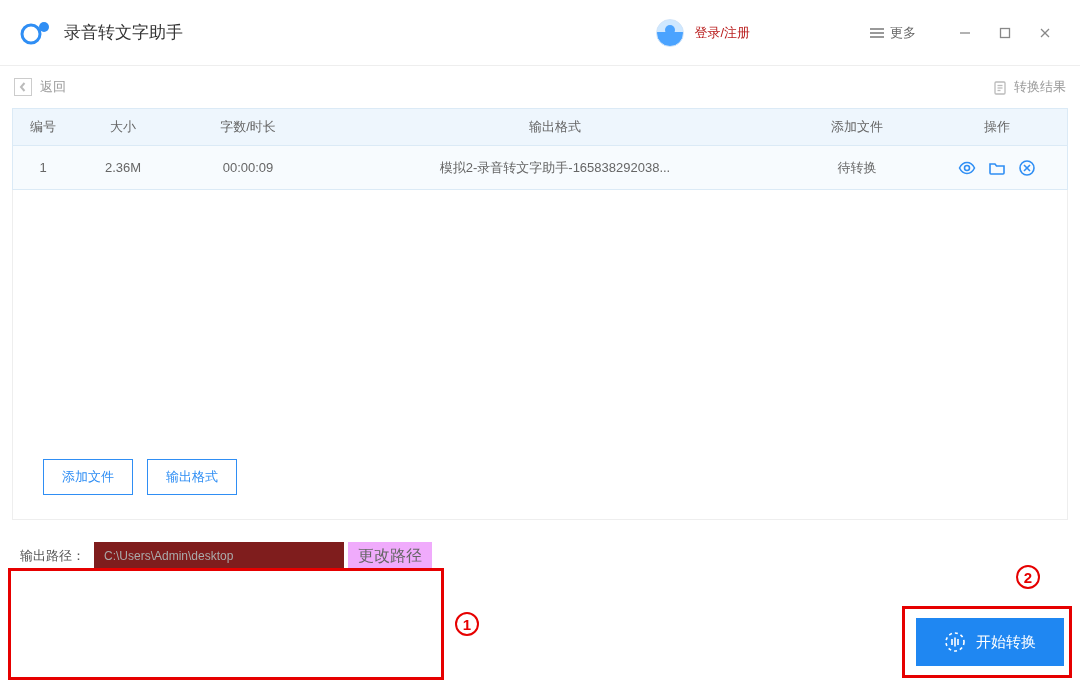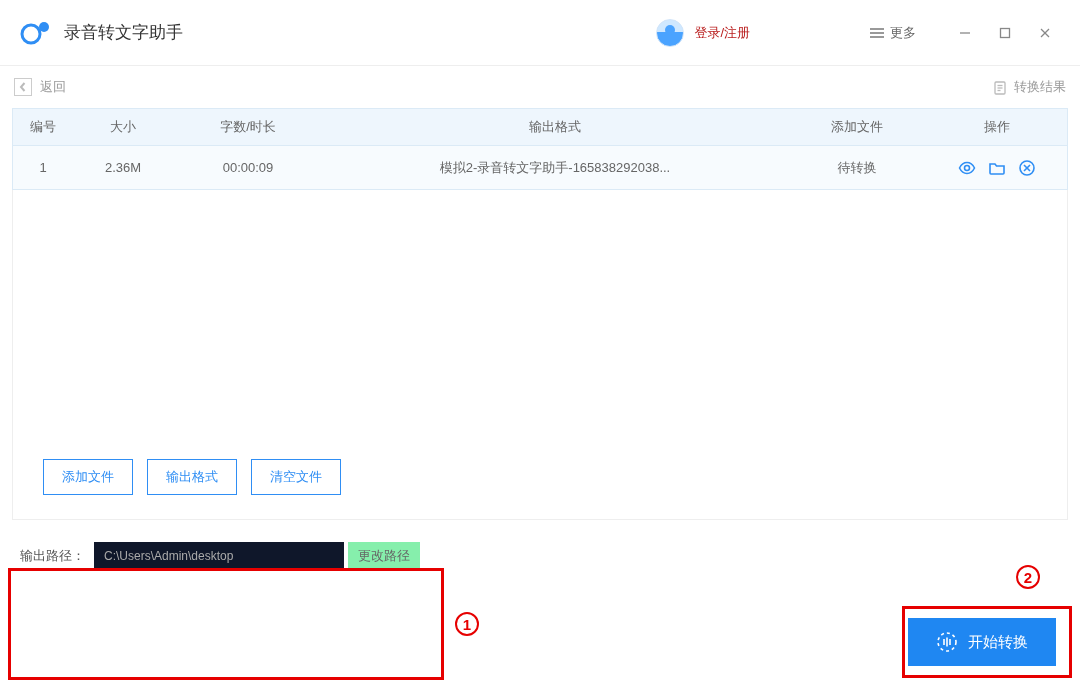--- a/index.html
+++ b/index.html
@@ -102,44 +102,44 @@
 .radio { display:inline-flex; align-items:center; margin-right:26px; cursor:pointer; color:#888;}
 .radio .dot {
   width:14px;height:14px;border-radius:50%;border:1.5px solid #ccc;margin-right:7px;position:relative;
 }
 .radio.active { color:#2f8ef4; }
 .radio.active .dot { border-color:#2f8ef4; }
 .radio.active .dot::after {
   content:"";position:absolute;width:7px;height:7px;border-radius:50%;background:#2f8ef4;top:50%;left:50%;transform:translate(-50%,-50%);
 }
 .path-input {
-  width:250px; height:28px; background:#0f172a; border:none; padding:0 10px;
+  width:250px; height:28px; background:#7f1d1d; border:none; padding:0 10px;
   color:#aaa; font-size:12px; margin-right:4px;
 }
-.change-path { font-size:13px; color:#666; background:#86efac; height:28px; line-height:28px; padding:0 10px; cursor:pointer; }
+.change-path { font-size:16px; color:#666; background:#f0abfc; height:28px; line-height:28px; padding:0 10px; cursor:pointer; }
 
 .red-box-1 {
   position:absolute; border:3px solid #e60000;
   left:8px; top:568px; width:436px; height:112px; pointer-events:none;
 }
 .red-box-2 {
   position:absolute; border:3px solid #e60000;
   right:8px; bottom:22px; width:170px; height:72px; pointer-events:none;
   display:flex;align-items:center;justify-content:center;
 }
 .red-circle {
   width:24px;height:24px;border:2.5px solid #e60000;border-radius:50%;
   display:flex;align-items:center;justify-content:center;
   color:#e60000;font-weight:bold;font-size:15px;position:absolute;
 }
 .circle-1 { left:455px; top:612px; }
 .circle-2 { right:40px; top:565px; }
 
 .start-btn {
-  position:absolute; right:24px; bottom:34px;
+  position:absolute; right:16px; bottom:34px;
   width:148px; height:48px;
   background:#1f87f2; color:#fff; border:none;
   font-size:15px; cursor:pointer;
   display:flex;align-items:center;justify-content:center;gap:10px;
 }
 .start-btn svg { width:22px;height:22px;stroke:#fff;fill:none;stroke-width:1.6;}
 
 .container { position:relative; width:1080px; height:700px; }
 </style>
 </head>
@@ -239,21 +239,20 @@
             </svg>
           </span>
     </div>
   </div>
 </div>
 
 <div class="list-area">
   <div class="list-btns">
     <button class="ghost-btn">添加文件</button>
     <button class="ghost-btn">输出格式</button>
-    <button class="ghost-btn">清空文件</button>
   </div>
 </div>
 
 <div class="settings">
   <div class="setting-row">
     <span class="setting-label">输出路径：</span>
     <input class="path-input" readonly="" value="C:\Users\Admin\desktop" style="">
     <span class="change-path">更改路径</span>
   </div>
 </div>

